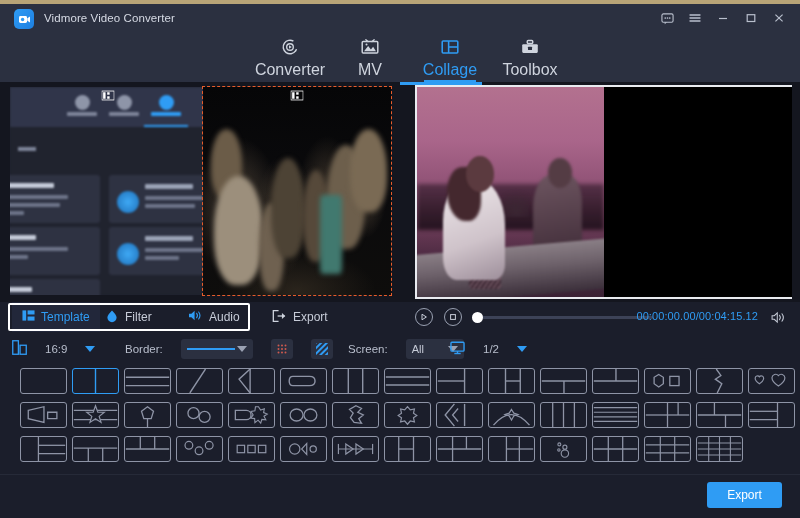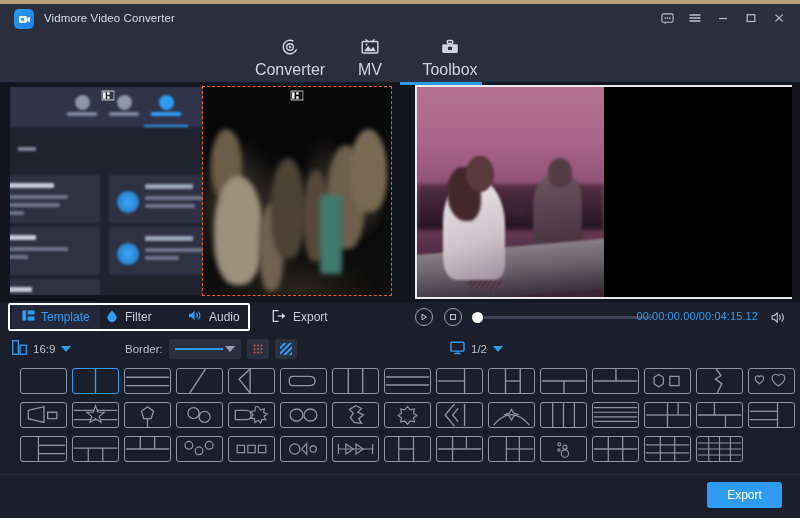--- a/index.html
+++ b/index.html
@@ -114,21 +114,21 @@
   
   .playbar { position:absolute; left:400px; top:302px; width:400px; height:30px; background:#1b1e2b; }
   .pbtn { width:18px; height:18px; border:1px solid #9aa1b2; border-radius:50%; display:flex;
           align-items:center; justify-content:center; cursor:pointer; }
   .track { position:absolute; left:73px; top:14px; width:180px; height:3px; background:#3c4257; border-radius:2px; }
   .knob { position:absolute; left:72px; top:10px; width:11px; height:11px; background:#fff; border-radius:50%; cursor:pointer; }
   .timecode { position:absolute; right:42px; top:8px; font-size:11px; color:#2f9cf4; font-family:"Liberation Sans",sans-serif; letter-spacing:.1px; }
 
   
   .optrow { position:absolute; left:0; top:332px; width:800px; height:34px; background:#1b1e2b; }
-  .opt { position:absolute; top:0; height:34px; display:flex; align-items:center; gap:6px; }
+  .opt { position:absolute; top:0; height:34px; display:flex; align-items:center; gap:18px; }
   .caret { width:0; height:0; border-left:5px solid transparent; border-right:5px solid transparent;
            border-top:6px solid #2f9cf4; cursor:pointer; }
   .caret.grey { border-top-color:#9aa1b2; }
   .select { height:20px; background:#2b3040; border-radius:3px; display:flex; align-items:center;
             justify-content:space-between; padding:0 6px; cursor:pointer; color:#c7ccd8; font-size:11px; }
   .sqbtn { width:22px; height:20px; background:#2b3040; border-radius:3px; display:flex; align-items:center;
            justify-content:center; cursor:pointer; }
   .lbl { font-size:11.5px; color:#b9bfcd; }
 
   
@@ -218,20 +218,29 @@
         <svg width="22" height="22" viewBox="0 0 24 24">
           <rect x="3.5" y="6" width="17" height="12.5" rx="1" fill="none" stroke="#cfd4de" stroke-width="1.6"></rect>
           <path d="M5.5 16.6 L10 11 L13 14.6 L15.4 11.8 L18.5 16.6 Z" fill="#cfd4de"></path>
           <circle cx="8.2" cy="9.3" r="1.1" fill="#cfd4de"></circle>
           <line x1="7.5" y1="4" x2="9.8" y2="6" stroke="#cfd4de" stroke-width="1.5" stroke-linecap="round"></line>
           <line x1="16.5" y1="4" x2="14.2" y2="6" stroke="#cfd4de" stroke-width="1.5" stroke-linecap="round"></line>
         </svg>
         <span class="nlabel">MV</span>
       </div>
 
+      <div class="ntab active">
+        <svg width="22" height="22" viewBox="0 0 24 24">
+          <rect x="3.5" y="5.5" width="17" height="13" rx="1" fill="none" stroke="#2f9cf4" stroke-width="1.7"></rect>
+          <line x1="10.5" y1="5.5" x2="10.5" y2="18.5" stroke="#2f9cf4" stroke-width="1.7"></line>
+          <line x1="10.5" y1="12" x2="20.5" y2="12" stroke="#2f9cf4" stroke-width="1.7"></line>
+        </svg>
+        <span class="nlabel">Collage</span>
+        <span class="under"></span>
+      </div>
 
       <div class="ntab">
         <svg width="22" height="22" viewBox="0 0 24 24">
           <rect x="3.5" y="9" width="17" height="9.5" rx="1.2" fill="#cfd4de"></rect>
           <rect x="9" y="5" width="6" height="3.2" rx="1" fill="none" stroke="#cfd4de" stroke-width="1.6"></rect>
           <rect x="9.8" y="11.6" width="4.4" height="3.6" rx=".6" fill="#2b3040"></rect>
         </svg>
         <span class="nlabel">Toolbox</span>
       </div>
 
@@ -453,20 +462,27 @@
             <defs>
               <pattern id="stp" width="4" height="4" patternUnits="userSpaceOnUse" patternTransform="rotate(45)">
                 <rect width="2" height="4" fill="#2f9cf4"></rect>
               </pattern>
             </defs>
             <rect x="1" y="1" width="12" height="12" fill="url(#stp)"></rect>
           </svg>
       </div>
     </div>
 
+    <div class="opt" style="left:348px;">
+      <span class="lbl">Screen:</span>
+      <div class="select" style="width:58px;">
+        <span>All</span>
+        <span class="caret grey"></span>
+      </div>
+    </div>
 
     <div class="opt" style="left:450px;">
       <span>
         <svg width="15" height="14" viewBox="0 0 16 15">
             <rect x="1" y="1.4" width="14" height="9.4" rx="1" fill="none" stroke="#2f9cf4" stroke-width="1.5"></rect>
             <line x1="8" y1="10.8" x2="8" y2="13.2" stroke="#2f9cf4" stroke-width="1.5"></line>
             <line x1="4.6" y1="13.4" x2="11.4" y2="13.4" stroke="#2f9cf4" stroke-width="1.5"></line>
           </svg>
       </span>
       <span class="lbl">1/2</span>

